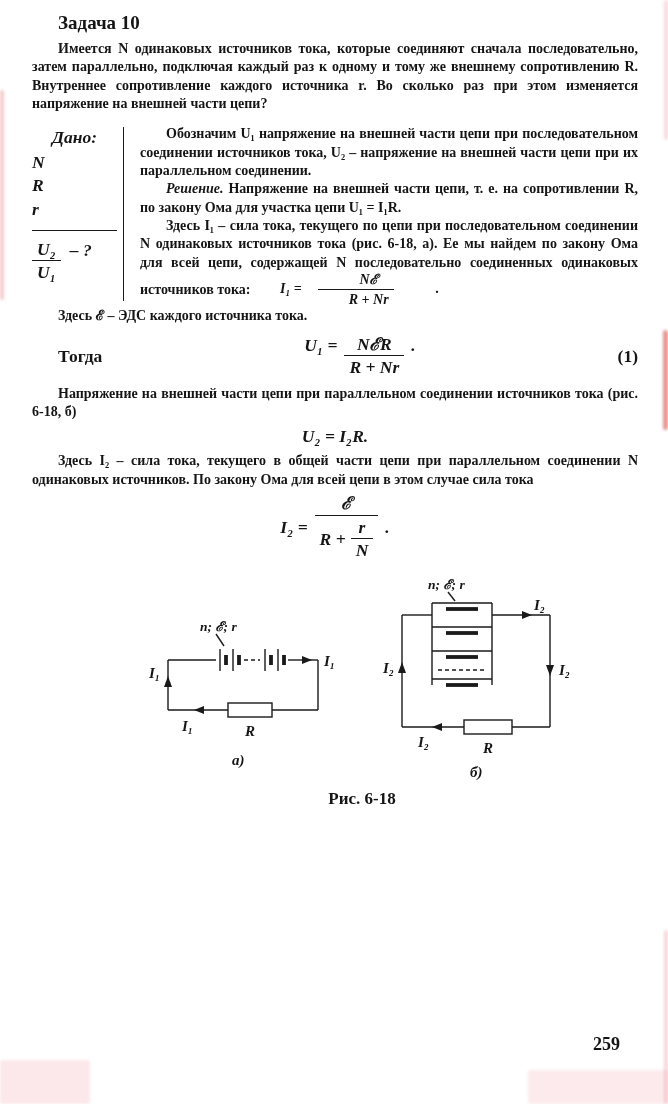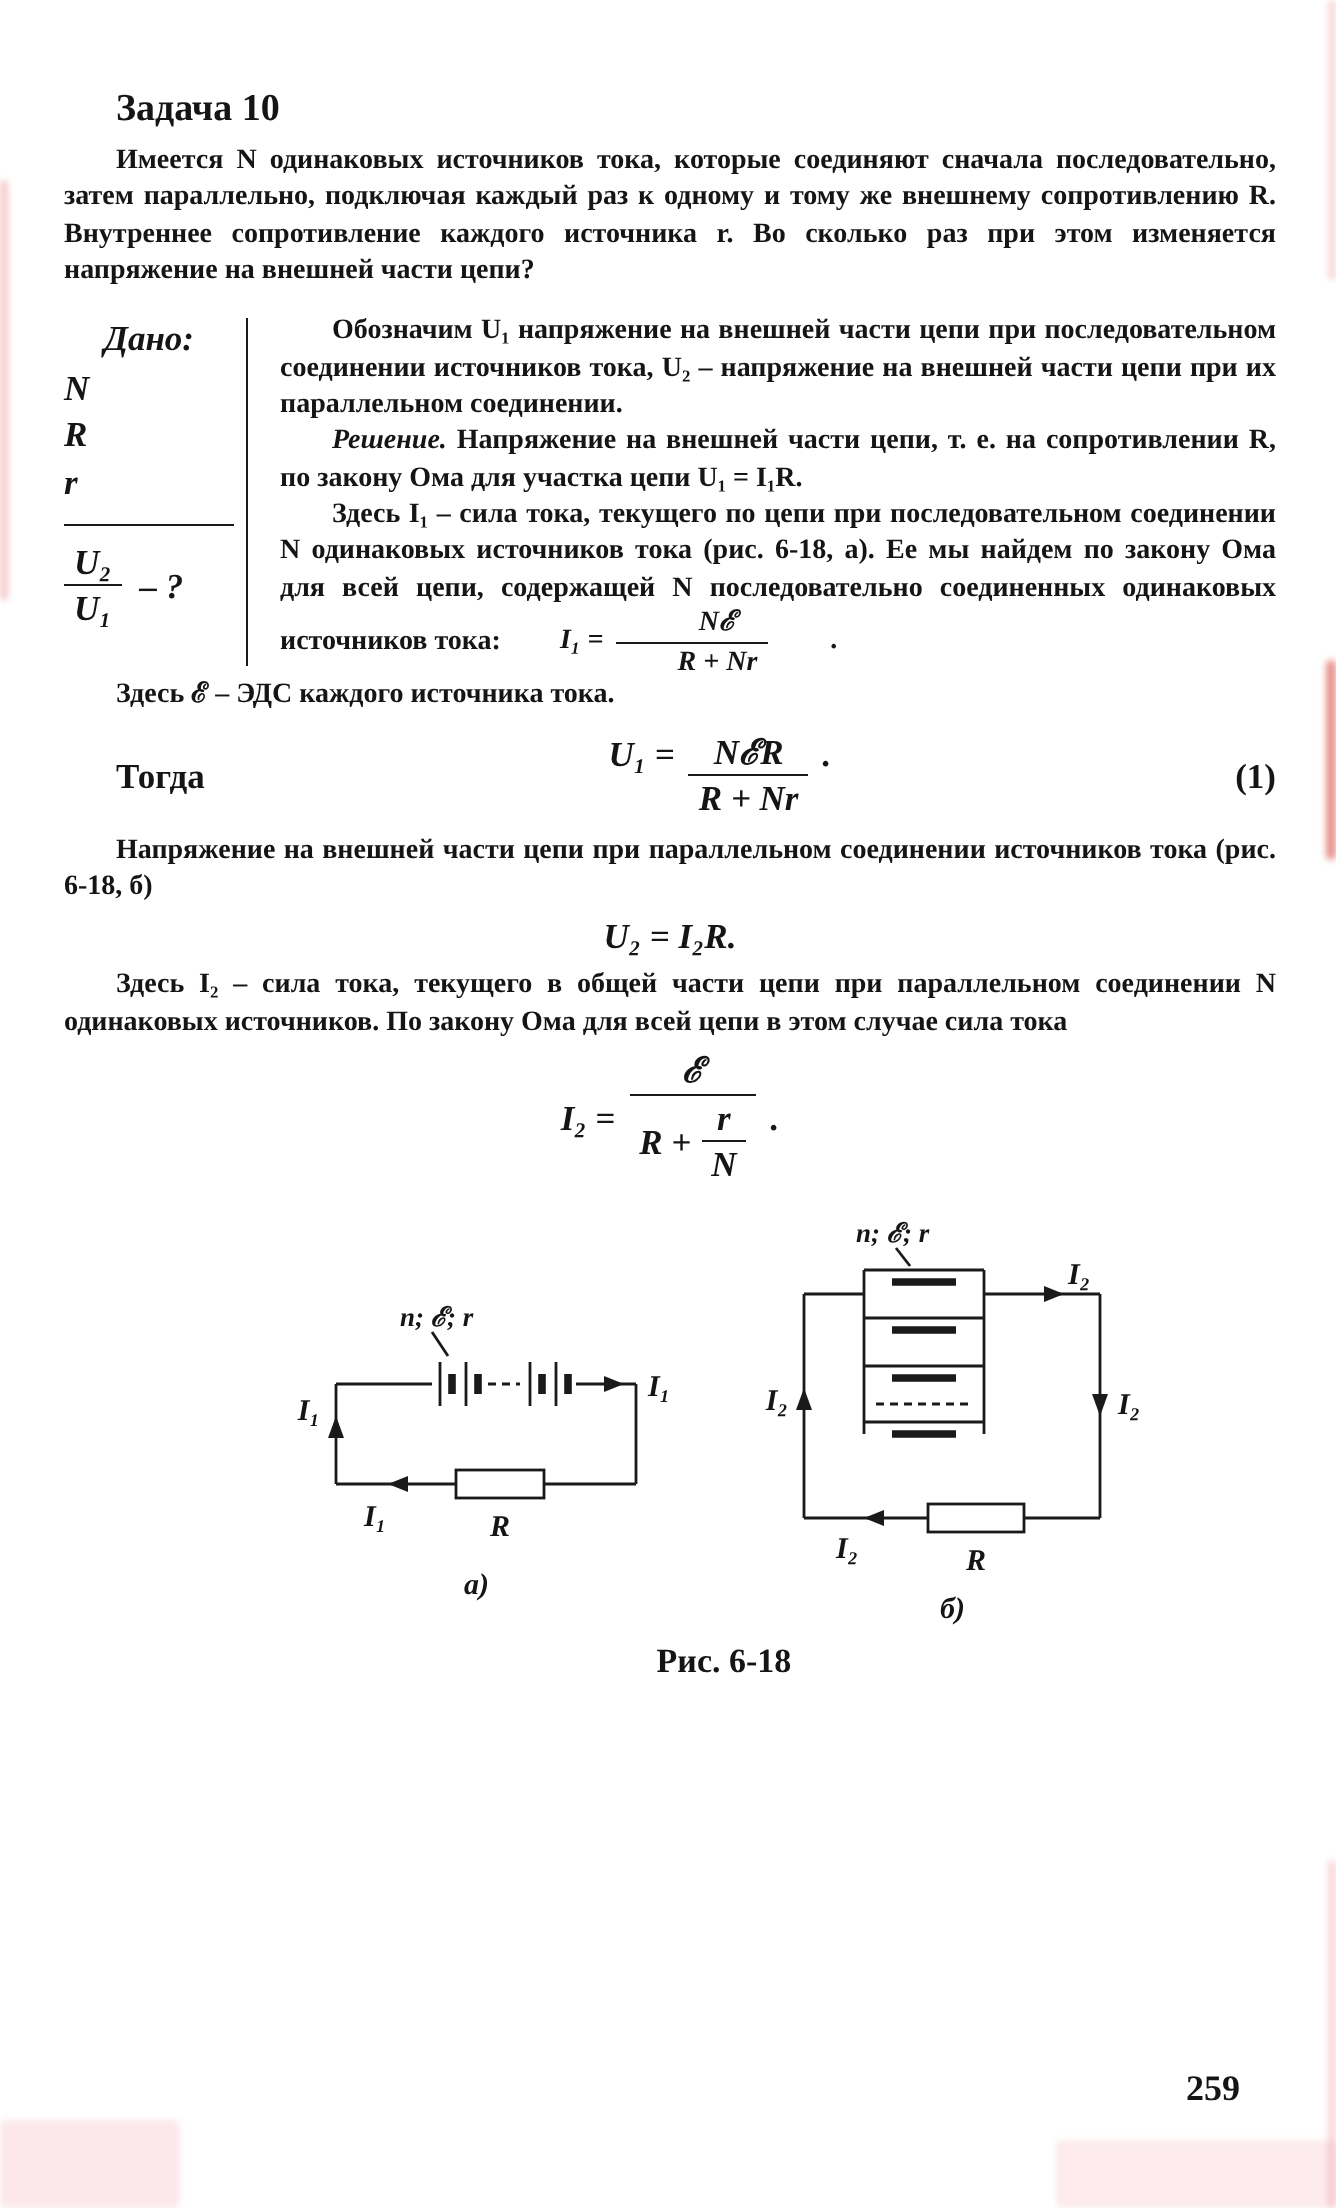--- a/index.html
+++ b/index.html
@@ -4,52 +4,52 @@
 <style>
   * { box-sizing: border-box; }
   html, body { margin: 0; padding: 0; }
   body {
     width: 668px; height: 1104px;
     background: #ffffff;
     position: relative; overflow: hidden;
     font-family: "Liberation Serif", "DejaVu Serif", serif;
     color: #151515;
   }
-  .content { padding: 10px 30px 0 32px; margin-top: 32px; }
+  .content { padding: 10px 30px 0 32px; }
   .title { font-size: 19px; font-weight: 700; margin: 2px 0 6px 26px; }
   p { margin: 0; }
   .body-text {
     font-size: 14px; font-weight: 700; line-height: 1.31;
     text-align: justify;
   }
   .indent { text-indent: 26px; }
   .statement { margin-bottom: 12px; }
 
   
   .given-box {
     float: left; width: 92px; height: 174px;
     border-right: 1.7px solid #1a1a1a;
     padding-right: 6px; margin: 2px 16px 4px 0;
     font-style: italic; font-weight: 700; font-size: 17.5px;
   }
   .given-heading { margin-bottom: 3px; text-align: center; }
   .given-item { line-height: 1.32; }
   .given-divider { border: 0; border-top: 1.7px solid #1a1a1a; margin: 9px 0 9px 0; }
-  .given-find { display: flex; align-items: center; gap: 9px; }
+  .given-find { display: flex; align-items: flex-start; gap: 9px; }
 
   .frac {
     display: inline-flex; flex-direction: column; align-items: center;
     vertical-align: middle; font-style: italic; font-weight: 700; line-height: 1.12;
   }
   .frac .num { padding: 0 5px 1px; }
   .frac .den { border-top: 1.7px solid #1a1a1a; padding: 2px 5px 0; }
   .den-row { display: inline-flex; align-items: center; gap: 5px; }
 
   .formula-inline {
-    display: inline-flex; align-items: center; gap: 6px;
+    display: inline-flex; align-items: center; gap: 16px;
     font-style: italic; font-weight: 700; white-space: nowrap;
   }
   .lead-italic { font-style: italic; }
 
   .eq-row {
     display: flex; align-items: center;
     margin: 9px 0 7px; font-size: 17.5px; font-weight: 700; gap: 15px;
   }
   .eq-lead { padding-left: 26px; font-style: normal; }
   .eq-center { flex: 1; display: flex; justify-content: center; align-items: flex-start; gap: 7px; font-style: italic; }

